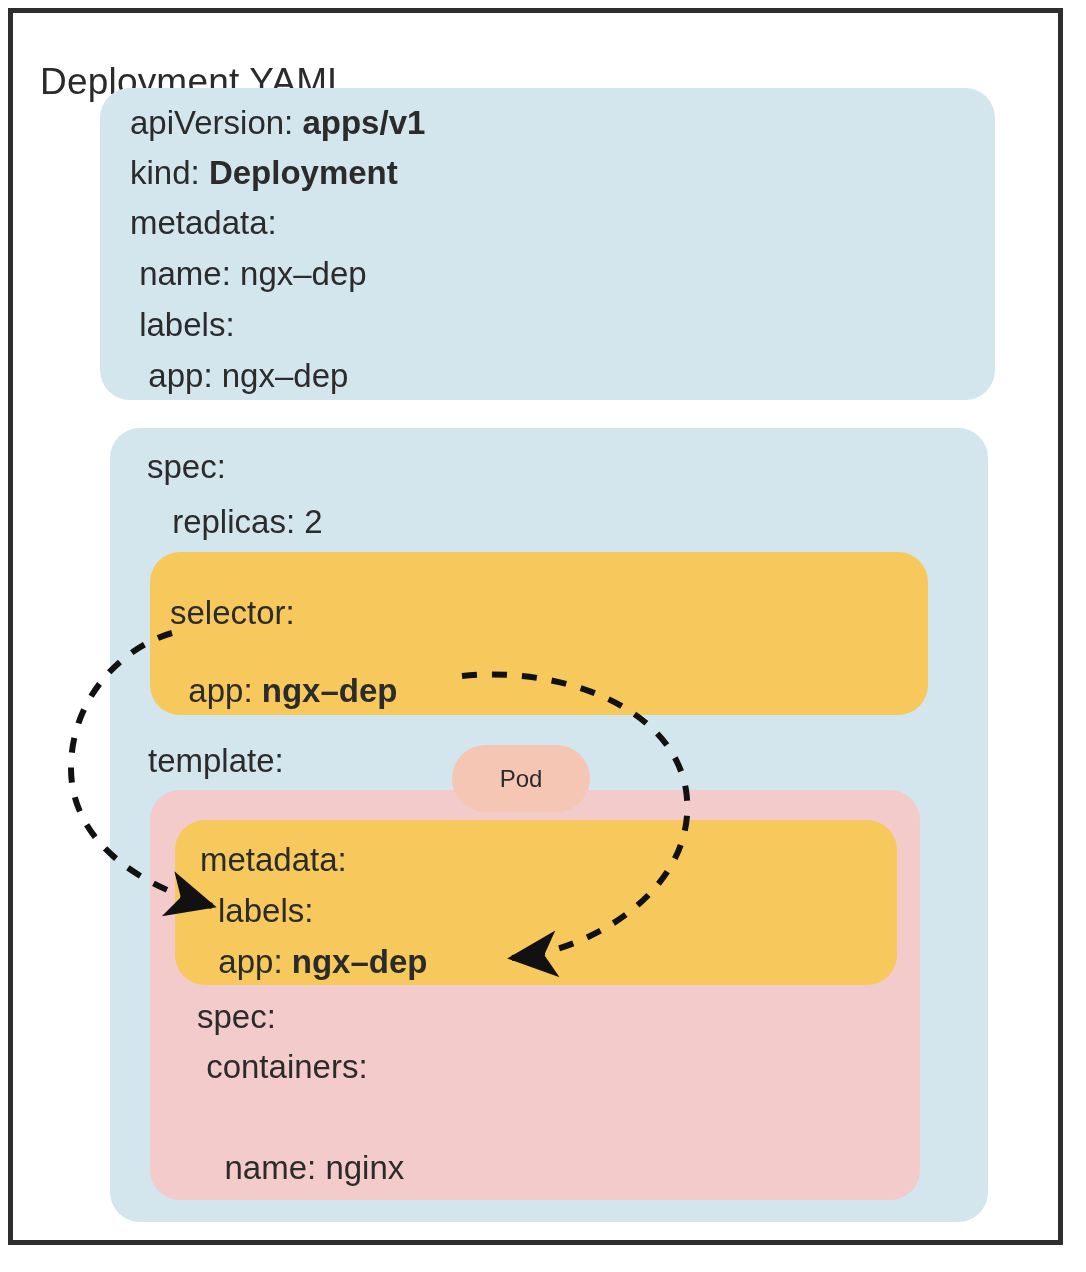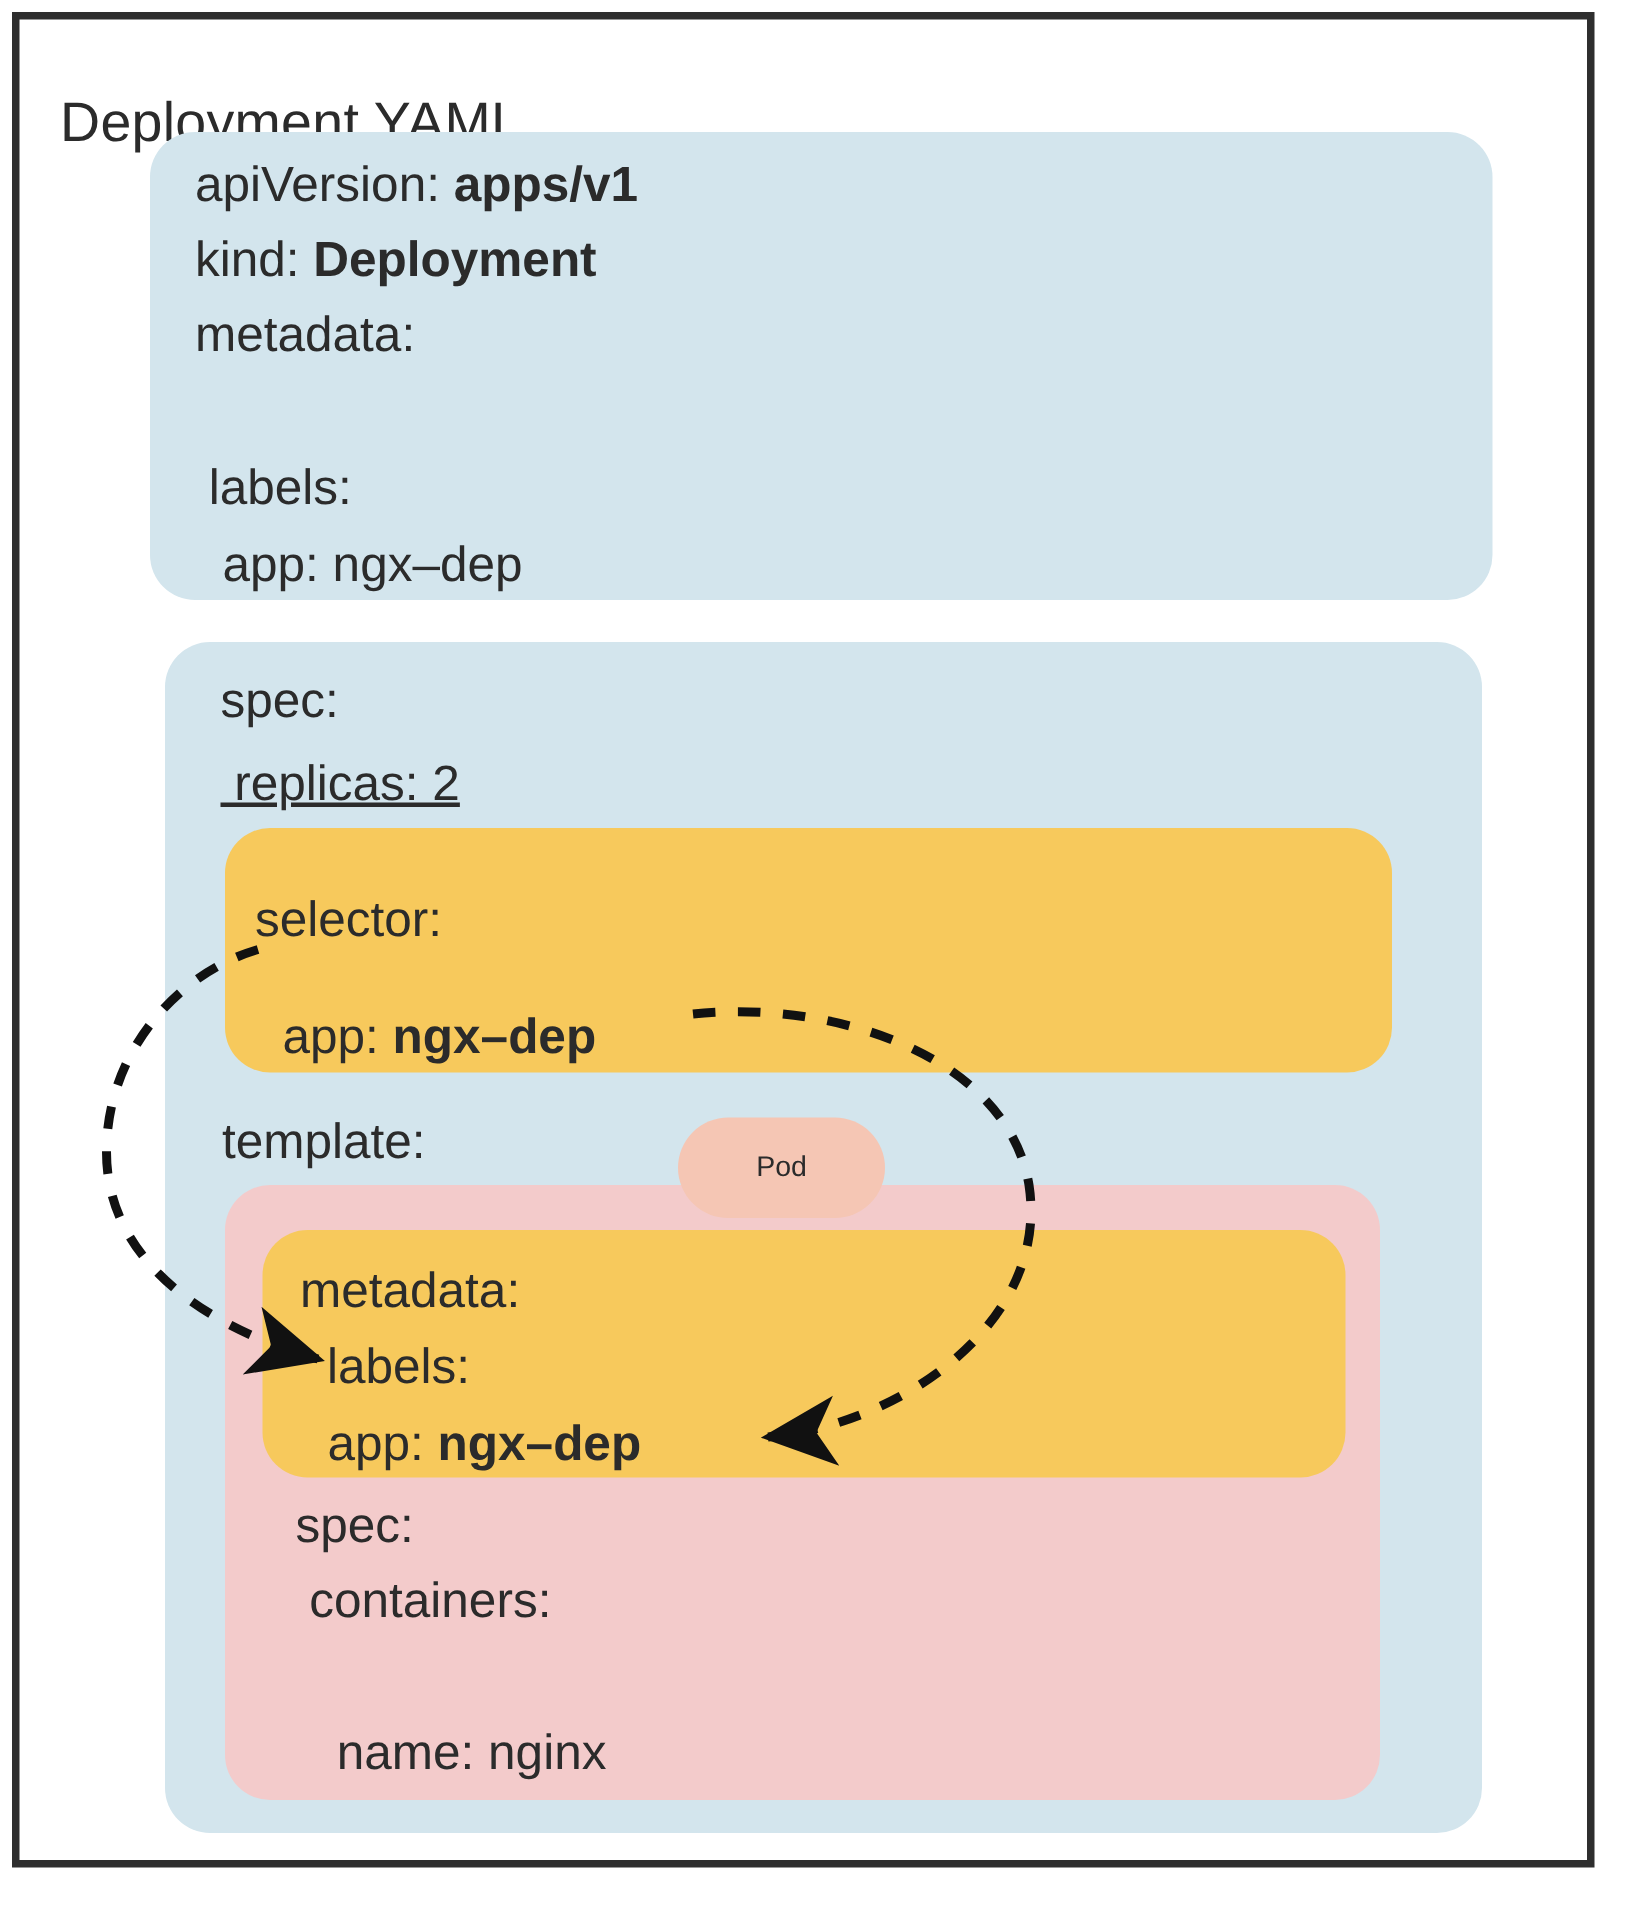--- a/index.html
+++ b/index.html
@@ -44,21 +44,21 @@
   #block-podmeta  { left: 175px; top: 820px; width: 722px; height: 165px; }
 
   
   .pod-badge {
     position: absolute;
     left: 452px; top: 745px;
     width: 138px; height: 67px;
     background: #f5c6b4;
     border-radius: 34px;
     display: flex; align-items: center; justify-content: center;
-    font-size: 19px;
+    font-size: 24px;
     color: #2b2b2b;
   }
 
   
   .yline {
     position: absolute;
     font-size: 33px;
     color: #2b2b2b;
     white-space: pre;
     line-height: 1;
@@ -83,25 +83,26 @@
 
   <div id="block-meta" class="panel panel-blue"></div>
   <div id="block-spec" class="panel panel-blue"></div>
   <div id="block-selector" class="panel panel-yellow"></div>
   <div id="block-template" class="panel panel-pink"></div>
   <div id="block-podmeta" class="panel panel-yellow"></div>
 
   <div class="yline" style="left:130px; top:106px;"><span>apiVersion: </span><b>apps/v1</b></div>
   <div class="yline" style="left:130px; top:156px;text-align:right;"><span>kind: </span><b>Deployment</b></div>
   <div class="yline" style="left:130px; top:206px;"><span>metadata:</span></div>
+  <div class="yline" style="left:130px; top:257px;"><span> name: ngx–dep</span></div>
   <div class="yline" style="left:130px; top:308px;"><span> labels:</span></div>
   <div class="yline" style="left:130px; top:359px;"><span>  app: ngx–dep</span></div>
 
   <div class="yline" style="left:147px; top:450px;"><span>spec:</span></div>
-  <div class="yline" style="left:147px; top:505px;text-decoration:underline;"><span> replicas: 2</span></div>
+  <div class="yline" style="left:163px; top:505px;"><span> replicas: 2</span></div>
 
   <div class="yline" style="left:170px; top:572px;margin-top:24px;"><span>selector:</span></div>
   <div class="yline" style="left:170px; top:674px;"><span>  app: </span><b>ngx–dep</b></div>
 
   <div class="yline" style="left:148px; top:744px;">template:</div>
 
   <div class="pod-badge">
       <span>Pod</span>
     </div>
 

